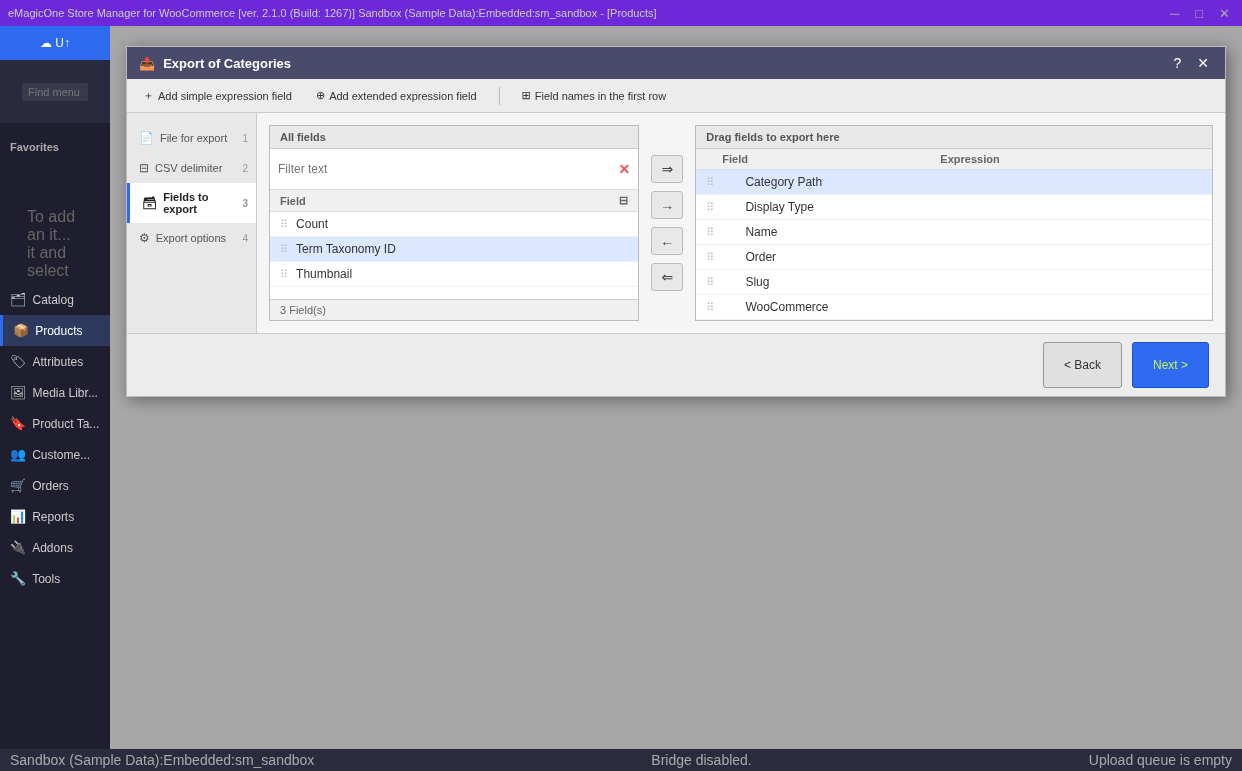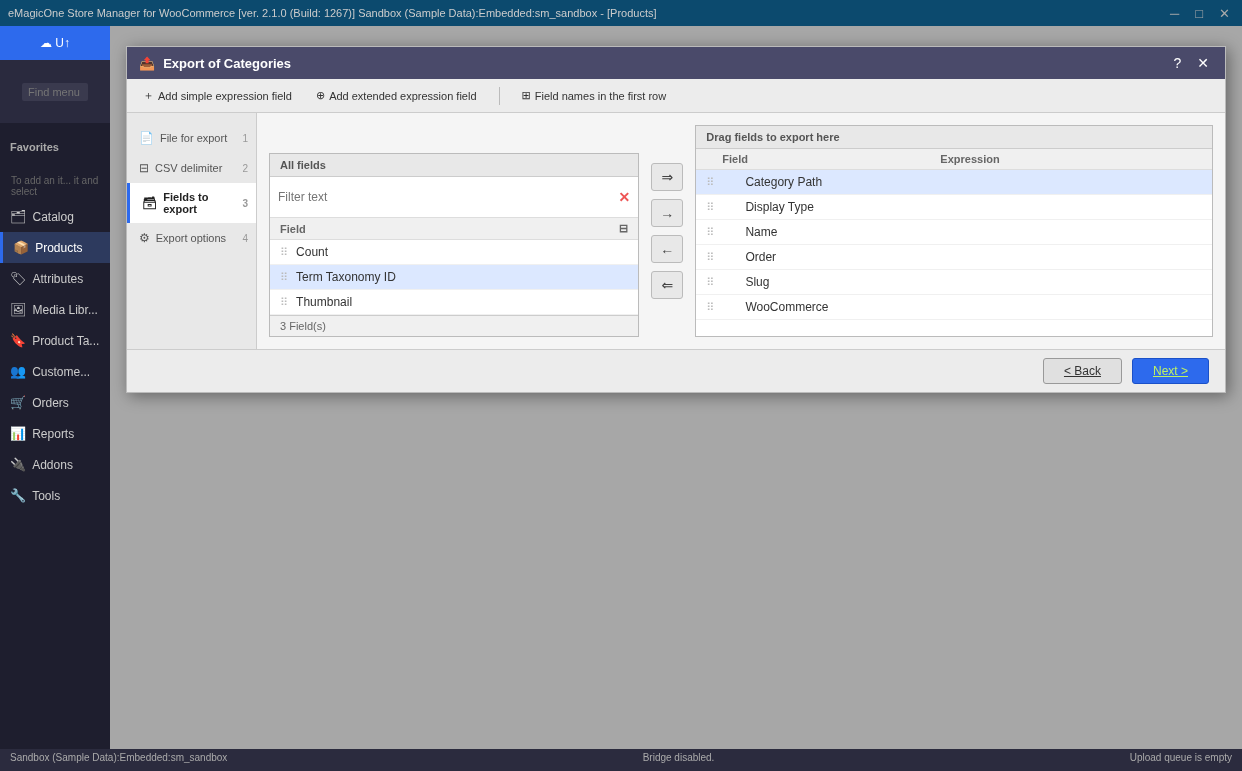--- a/index.html
+++ b/index.html
@@ -1,20 +1,20 @@
 <!DOCTYPE html>
 <html><head>
   <meta charset="utf-8">
   <style>
     * { box-sizing: border-box; margin: 0; padding: 0; font-family: 'Segoe UI', Tahoma, sans-serif; }
     body { width: 1242px; height: 771px; overflow: hidden; background: #2b2b2b; position: relative; }
 
     
     .title-bar {
-      background: #0c4a6e;
+      background: #6d28d9;
       color: #ccc;
       font-size: 11px;
       padding: 4px 8px;
       display: flex;
       align-items: center;
       justify-content: space-between;
       height: 26px;
     }
     .title-bar-controls { display: flex; gap: 8px; }
     .title-bar-btn { color: #aaa; cursor: pointer; font-size: 13px; background: none; border: none; padding: 0 4px; }
@@ -57,21 +57,21 @@
       font-size: 12px;
       color: #ccc;
       cursor: pointer;
       display: flex;
       align-items: center;
       gap: 6px;
     }
     .sidebar-item.active { background: #2d3a5e; color: white; border-left: 3px solid #2d6aed; }
     .sidebar-item .icon { font-size: 13px; }
     .sidebar-favorites { padding: 18px 10px; font-size: 11px; color: #aaa; font-weight: bold; }
-    .sidebar-favorites-hint { padding: 4px 11px; font-size: 10px; color: #666; }
+    .sidebar-favorites-hint { padding: 4px 27px; font-size: 16px; color: #666; margin-top: 33px; }
 
     
     .content-area { flex: 1; background: #f0f0f0; position: relative; overflow: hidden; }
 
     
     .dialog-overlay {
       position: absolute;
       top: 0; left: 0; right: 0; bottom: 0;
       background: rgba(0,0,0,0.3);
       display: flex;
@@ -172,21 +172,21 @@
       overflow: hidden;
     }
 
     .fields-panel {
       display: flex;
       flex-direction: column;
       border: 1px solid #bbb;
       background: white;
       overflow: hidden;
     }
-    .fields-panel.left { flex: 1; margin-top: 28px; }
+    .fields-panel.left { flex: 1; }
     .fields-panel.right { flex: 1.4; }
 
     .panel-header {
       background: #e8e8e8;
       border-bottom: 1px solid #ccc;
       padding: 5px 10px;
       font-size: 11px;
       color: #555;
       font-weight: 600;
     }
@@ -300,44 +300,44 @@
     .dialog-footer {
       background: #ececec;
       border-top: 1px solid #ccc;
       padding: 8px 16px;
       display: flex;
       justify-content: flex-end;
       gap: 10px;
       align-items: center;
     }
     .footer-btn {
-      padding: 5px 20px;
+      padding: 15px 20px;
       font-size: 12px;
       cursor: pointer;
       border: 1px solid #999;
       background: #e0e0e0;
       border-radius: 3px;
       color: #333;
-      text-decoration: underline;
     }
     .footer-btn.primary {
       background: #2d6aed;
       color: #bef264;
       border-color: #1a50c8;
     }
 
     
     .status-bar {
       background: #2b2b3e;
       color: #aaa;
-      font-size: 10px;
+      font-size: 14px;
       padding: 3px 10px;
       display: flex;
       justify-content: space-between;
       height: 22px;
+      align-items: center;
     }
   </style>
 </head>
 <body>
 
 <div class="title-bar">
   <span>eMagicOne Store Manager for WooCommerce [ver. 2.1.0 (Build: 1267)] Sandbox (Sample Data):Embedded:sm_sandbox - [Products]</span>
   <div class="title-bar-controls">
     <button class="title-bar-btn">─</button>
     <button class="title-bar-btn">□</button>

